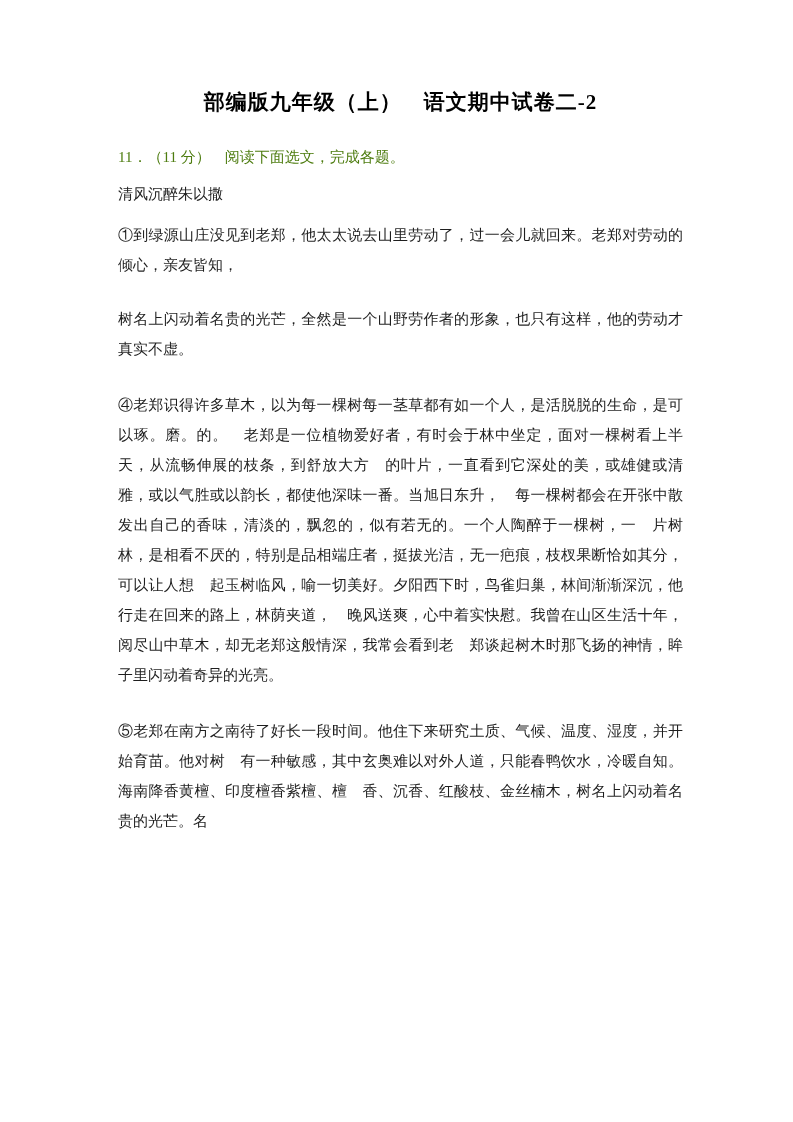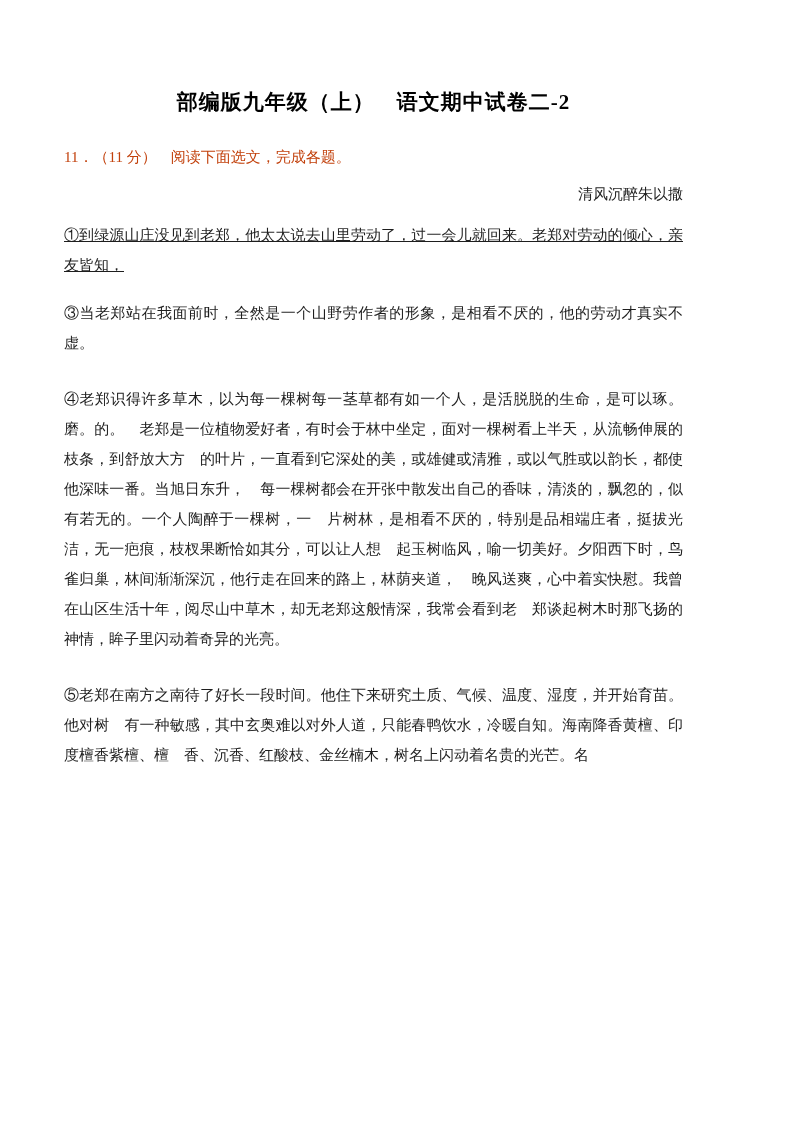--- a/index.html
+++ b/index.html
@@ -6,59 +6,58 @@
     margin: 0;
     padding: 0;
     background: #ffffff;
   }
   .page {
     position: relative;
     width: 793px;
     height: 1122px;
     box-sizing: border-box;
     background: #ffffff;
-    padding: 88px 110px 40px 64px;
+    padding: 88px 110px 40px 118px;
     font-family: "Liberation Serif", "DejaVu Serif", serif;
     color: #1e1e1e;
     overflow: hidden;
   }
   .doc-title {
     font-size: 21px;
     font-weight: bold;
     text-align: center;
     color: #000000;
     margin: 0 0 32px 0;
     letter-spacing: 1px;
     white-space: nowrap;
   }
   .question-line {
     font-size: 15px;
     margin: 0 0 18px 0;
-    color: #c2410c;
+    color: #4d7c0f;
   }
   .question-line .q-num {
     margin-right: 14px;
   }
   .essay-title {
     font-size: 15px;
-    text-align: right;
+    text-align: left;
     margin: 0 0 16px 0;
     color: #1e1e1e;
   }
   .body-para {
     font-size: 15px;
     line-height: 2.0;
     text-align: justify;
     margin: 0 0 26px 0;
     color: #1e1e1e;
     word-break: break-all;
   }
   .body-para.tight {
-    margin-bottom: 18px;
-    text-decoration: underline;
+    margin-bottom: 24px;
   }
   .body-para.last {
     margin-bottom: 0;
   }
 </style>
 </head>
 <body>
 
 <div class="page">
 
@@ -67,19 +66,19 @@
   <p class="question-line">
     <span class="q-num">11．（11 分）</span><span>阅读下面选文，完成各题。</span>
   </p>
 
   <p class="essay-title">清风沉醉朱以撒</p>
 
   <p class="body-para tight">①到绿源山庄没见到老郑，他太太说去山里劳动了，过一会儿就回来。老郑对劳动的倾心，亲友皆知，</p>
 
 
 
-  <p class="body-para">③当老郑站在我面前时，全然是一个山野劳作者的形象，是相看不厌的，他的劳动才真实不虚。</p>
+  <p class="body-para">树名上闪动着名贵的光芒，全然是一个山野劳作者的形象，也只有这样，他的劳动才真实不虚。</p>
 
   <p class="body-para">④老郑识得许多草木，以为每一棵树每一茎草都有如一个人，是活脱脱的生命，是可以琢。磨。的。　老郑是一位植物爱好者，有时会于林中坐定，面对一棵树看上半天，从流畅伸展的枝条，到舒放大方　的叶片，一直看到它深处的美，或雄健或清雅，或以气胜或以韵长，都使他深味一番。当旭日东升，　每一棵树都会在开张中散发出自己的香味，清淡的，飘忽的，似有若无的。一个人陶醉于一棵树，一　片树林，是相看不厌的，特别是品相端庄者，挺拔光洁，无一疤痕，枝杈果断恰如其分，可以让人想　起玉树临风，喻一切美好。夕阳西下时，鸟雀归巢，林间渐渐深沉，他行走在回来的路上，林荫夹道，　晚风送爽，心中着实快慰。我曾在山区生活十年，阅尽山中草木，却无老郑这般情深，我常会看到老　郑谈起树木时那飞扬的神情，眸子里闪动着奇异的光亮。</p>
 
   <p class="body-para last">⑤老郑在南方之南待了好长一段时间。他住下来研究土质、气候、温度、湿度，并开始育苗。他对树　有一种敏感，其中玄奥难以对外人道，只能春鸭饮水，冷暖自知。海南降香黄檀、印度檀香紫檀、檀　香、沉香、红酸枝、金丝楠木，树名上闪动着名贵的光芒。名</p>
 
 </div>
 
 </body></html>

